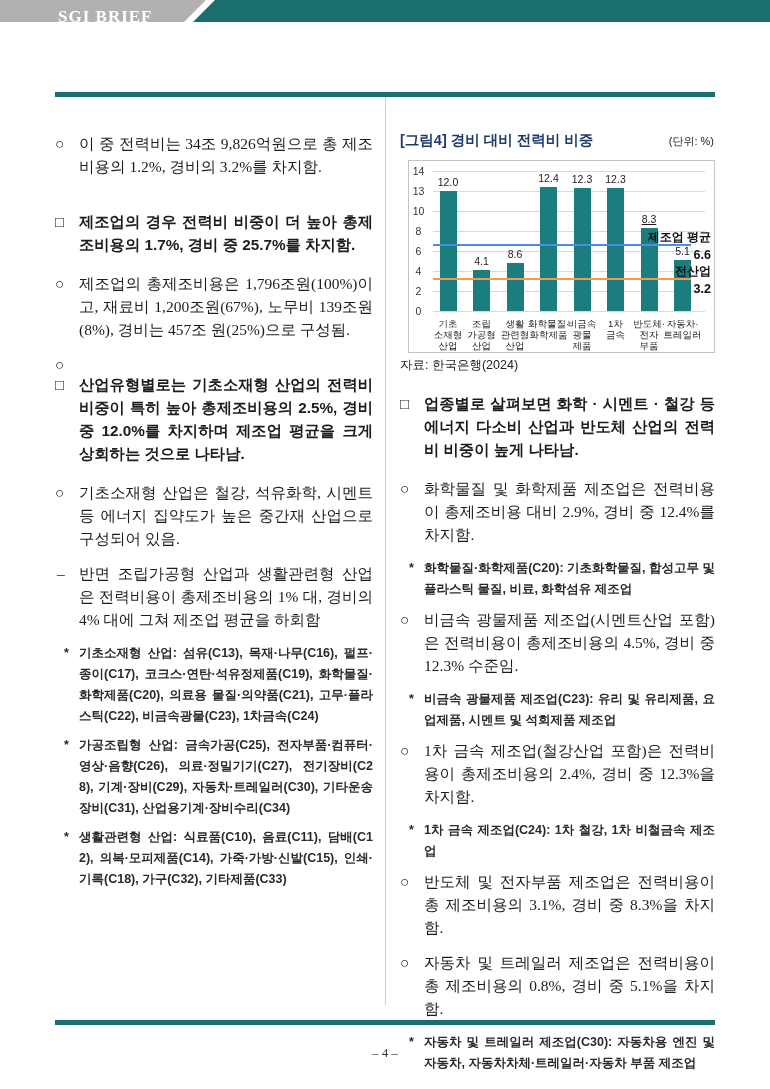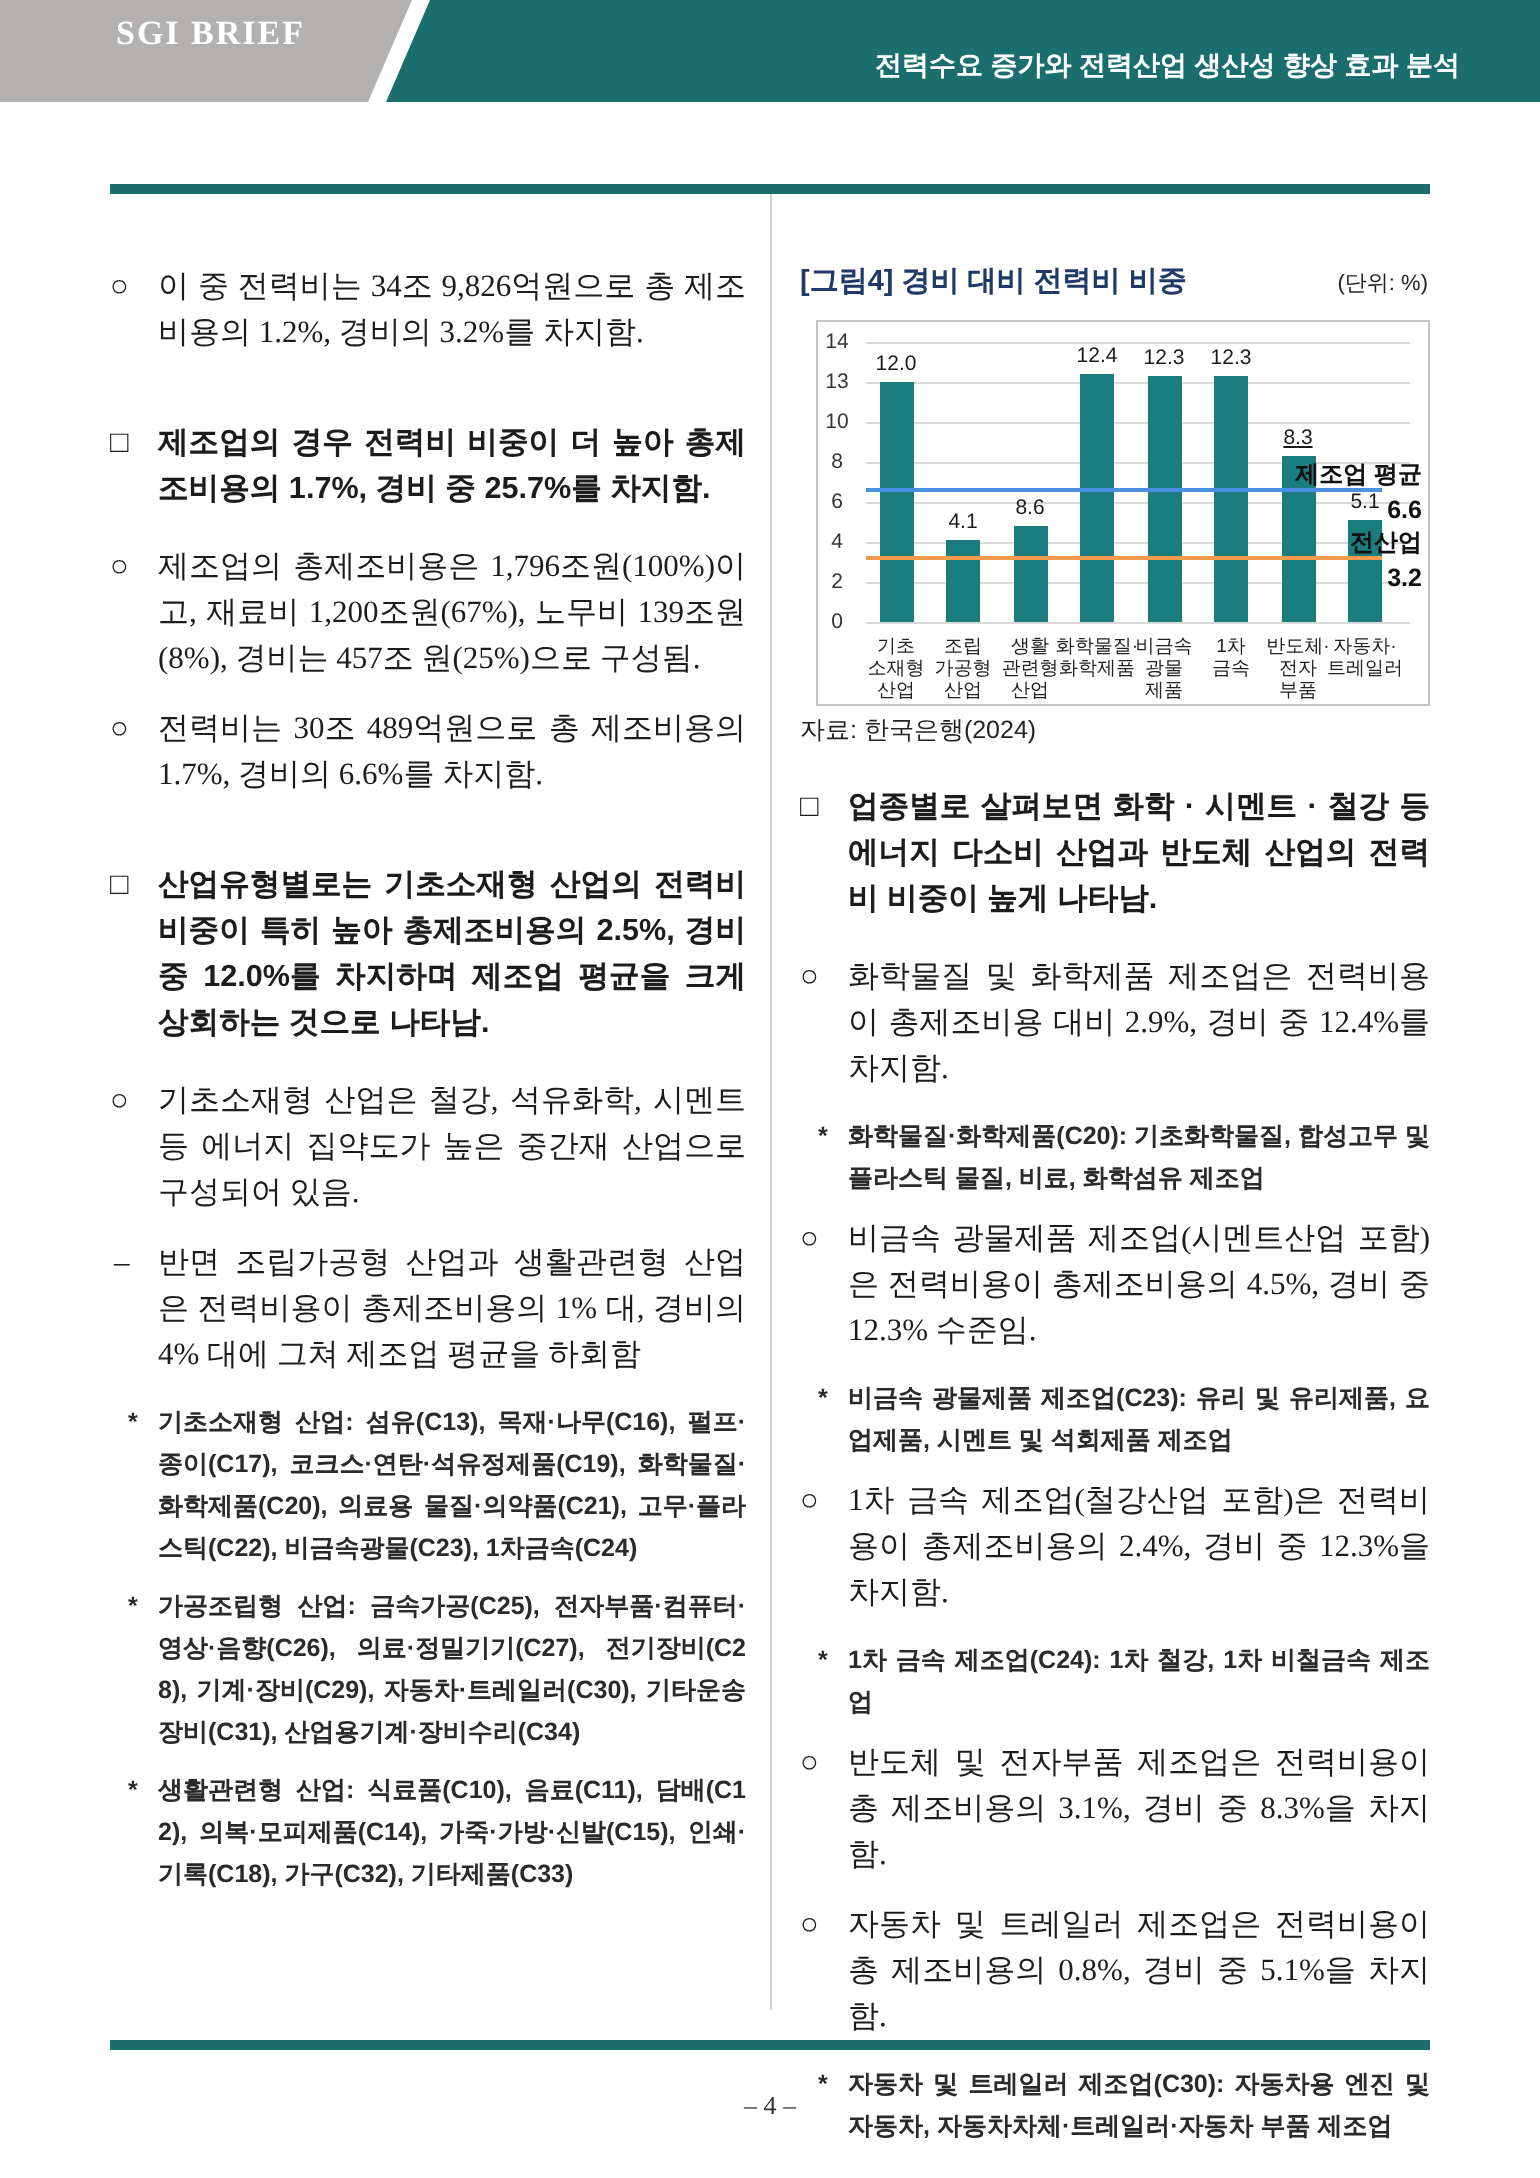--- a/index.html
+++ b/index.html
@@ -1,20 +1,20 @@
 <!DOCTYPE html>
 <html style="--teal: #1a6f6e; --header_gray: #b3b0b0; --navy: #1f3a68; --bar: #1b7d7d; --grid: #d9d9d9; --chart_border: #c4c4c4; --divider: #cfcfcf; --text: #1c1c1c;"><head>
 <meta charset="utf-8">
 <style>
   html,body{margin:0;padding:0;background:#ffffff;}
   .page{position:relative;width:770px;height:1089px;background:#fff;overflow:hidden;
         font-family:"Liberation Sans",sans-serif;}
 
   
-  .header{position:absolute;left:0;top:0;width:770px;height:51px;}
+  .header{position:absolute;left:0;top:0;width:770px;height:22px;}
   .hdr-teal{position:absolute;inset:0;background:var(--teal);
             clip-path:polygon(215px 0,100% 0,100% 100%,193px 100%);}
   .hdr-gray{position:absolute;inset:0;background:var(--header_gray);
             clip-path:polygon(0 0,206px 0,184px 100%,0 100%);}
   .brand{position:absolute;left:58px;top:0;height:33px;line-height:33px;color:#fff;
          font-family:"Liberation Serif",serif;font-weight:bold;font-size:17px;letter-spacing:1px;}
   .hdr-title{position:absolute;right:40px;top:0;height:33px;line-height:33px;color:#fff;
              font-weight:bold;font-size:13.5px;margin-top:16px;}
 
   .rule{position:absolute;left:55px;width:660px;height:5px;background:var(--teal);}
@@ -71,21 +71,21 @@
     <div class="hdr-title">전력수요 증가와 전력산업 생산성 향상 효과 분석</div>
   </div>
 
   <div class="rule rule-top"></div>
   <div class="divider"></div>
 
   <div class="col-left">
       <div class="para o"><span class="marker">○</span><span>이 중 전력비는 34조 9,826억원으로 총 제조비용의 1.2%, 경비의 3.2%를 차지함.</span></div>
       <div class="para h"><span class="marker">□</span><span>제조업의 경우 전력비 비중이 더 높아 총제조비용의 1.7%, 경비 중 25.7%를 차지함.</span></div>
       <div class="para o"><span class="marker">○</span><span>제조업의 총제조비용은 1,796조원(100%)이고, 재료비 1,200조원(67%), 노무비 139조원(8%), 경비는 457조 원(25%)으로 구성됨.</span></div>
-      <div class="para o"><span class="marker">○</span><span>전력비는 30조 489억원으로 총 제조비용의 1.7%, 경비의 6.6%를 차지함.</span></div>
+      <div class="para o"><span class="marker">○</span></div>
       <div class="para h"><span class="marker">□</span><span>산업유형별로는 기초소재형 산업의 전력비 비중이 특히 높아 총제조비용의 2.5%, 경비 중 12.0%를 차지하며 제조업 평균을 크게 상회하는 것으로 나타남.</span></div>
       <div class="para o"><span class="marker">○</span><span>기초소재형 산업은 철강, 석유화학, 시멘트 등 에너지 집약도가 높은 중간재 산업으로 구성되어 있음.</span></div>
       <div class="para dash"><span class="marker">–</span><span>반면 조립가공형 산업과 생활관련형 산업은 전력비용이 총제조비용의 1% 대, 경비의 4% 대에 그쳐 제조업 평균을 하회함</span></div>
       <div class="para note"><span class="marker">*</span><span>기초소재형 산업: 섬유(C13), 목재·나무(C16), 펄프·종이(C17), 코크스·연탄·석유정제품(C19), 화학물질·화학제품(C20), 의료용 물질·의약품(C21), 고무·플라스틱(C22), 비금속광물(C23), 1차금속(C24)</span></div>
       <div class="para note"><span class="marker">*</span><span>가공조립형 산업: 금속가공(C25), 전자부품·컴퓨터·영상·음향(C26), 의료·정밀기기(C27), 전기장비(C28), 기계·장비(C29), 자동차·트레일러(C30), 기타운송장비(C31), 산업용기계·장비수리(C34)</span></div>
       <div class="para note"><span class="marker">*</span><span>생활관련형 산업: 식료품(C10), 음료(C11), 담배(C12), 의복·모피제품(C14), 가죽·가방·신발(C15), 인쇄·기록(C18), 가구(C32), 기타제품(C33)</span></div>
     </div>
 
   <div class="fig-head">
     <span class="fig-title">[그림4] 경비 대비 전력비 비중</span>

